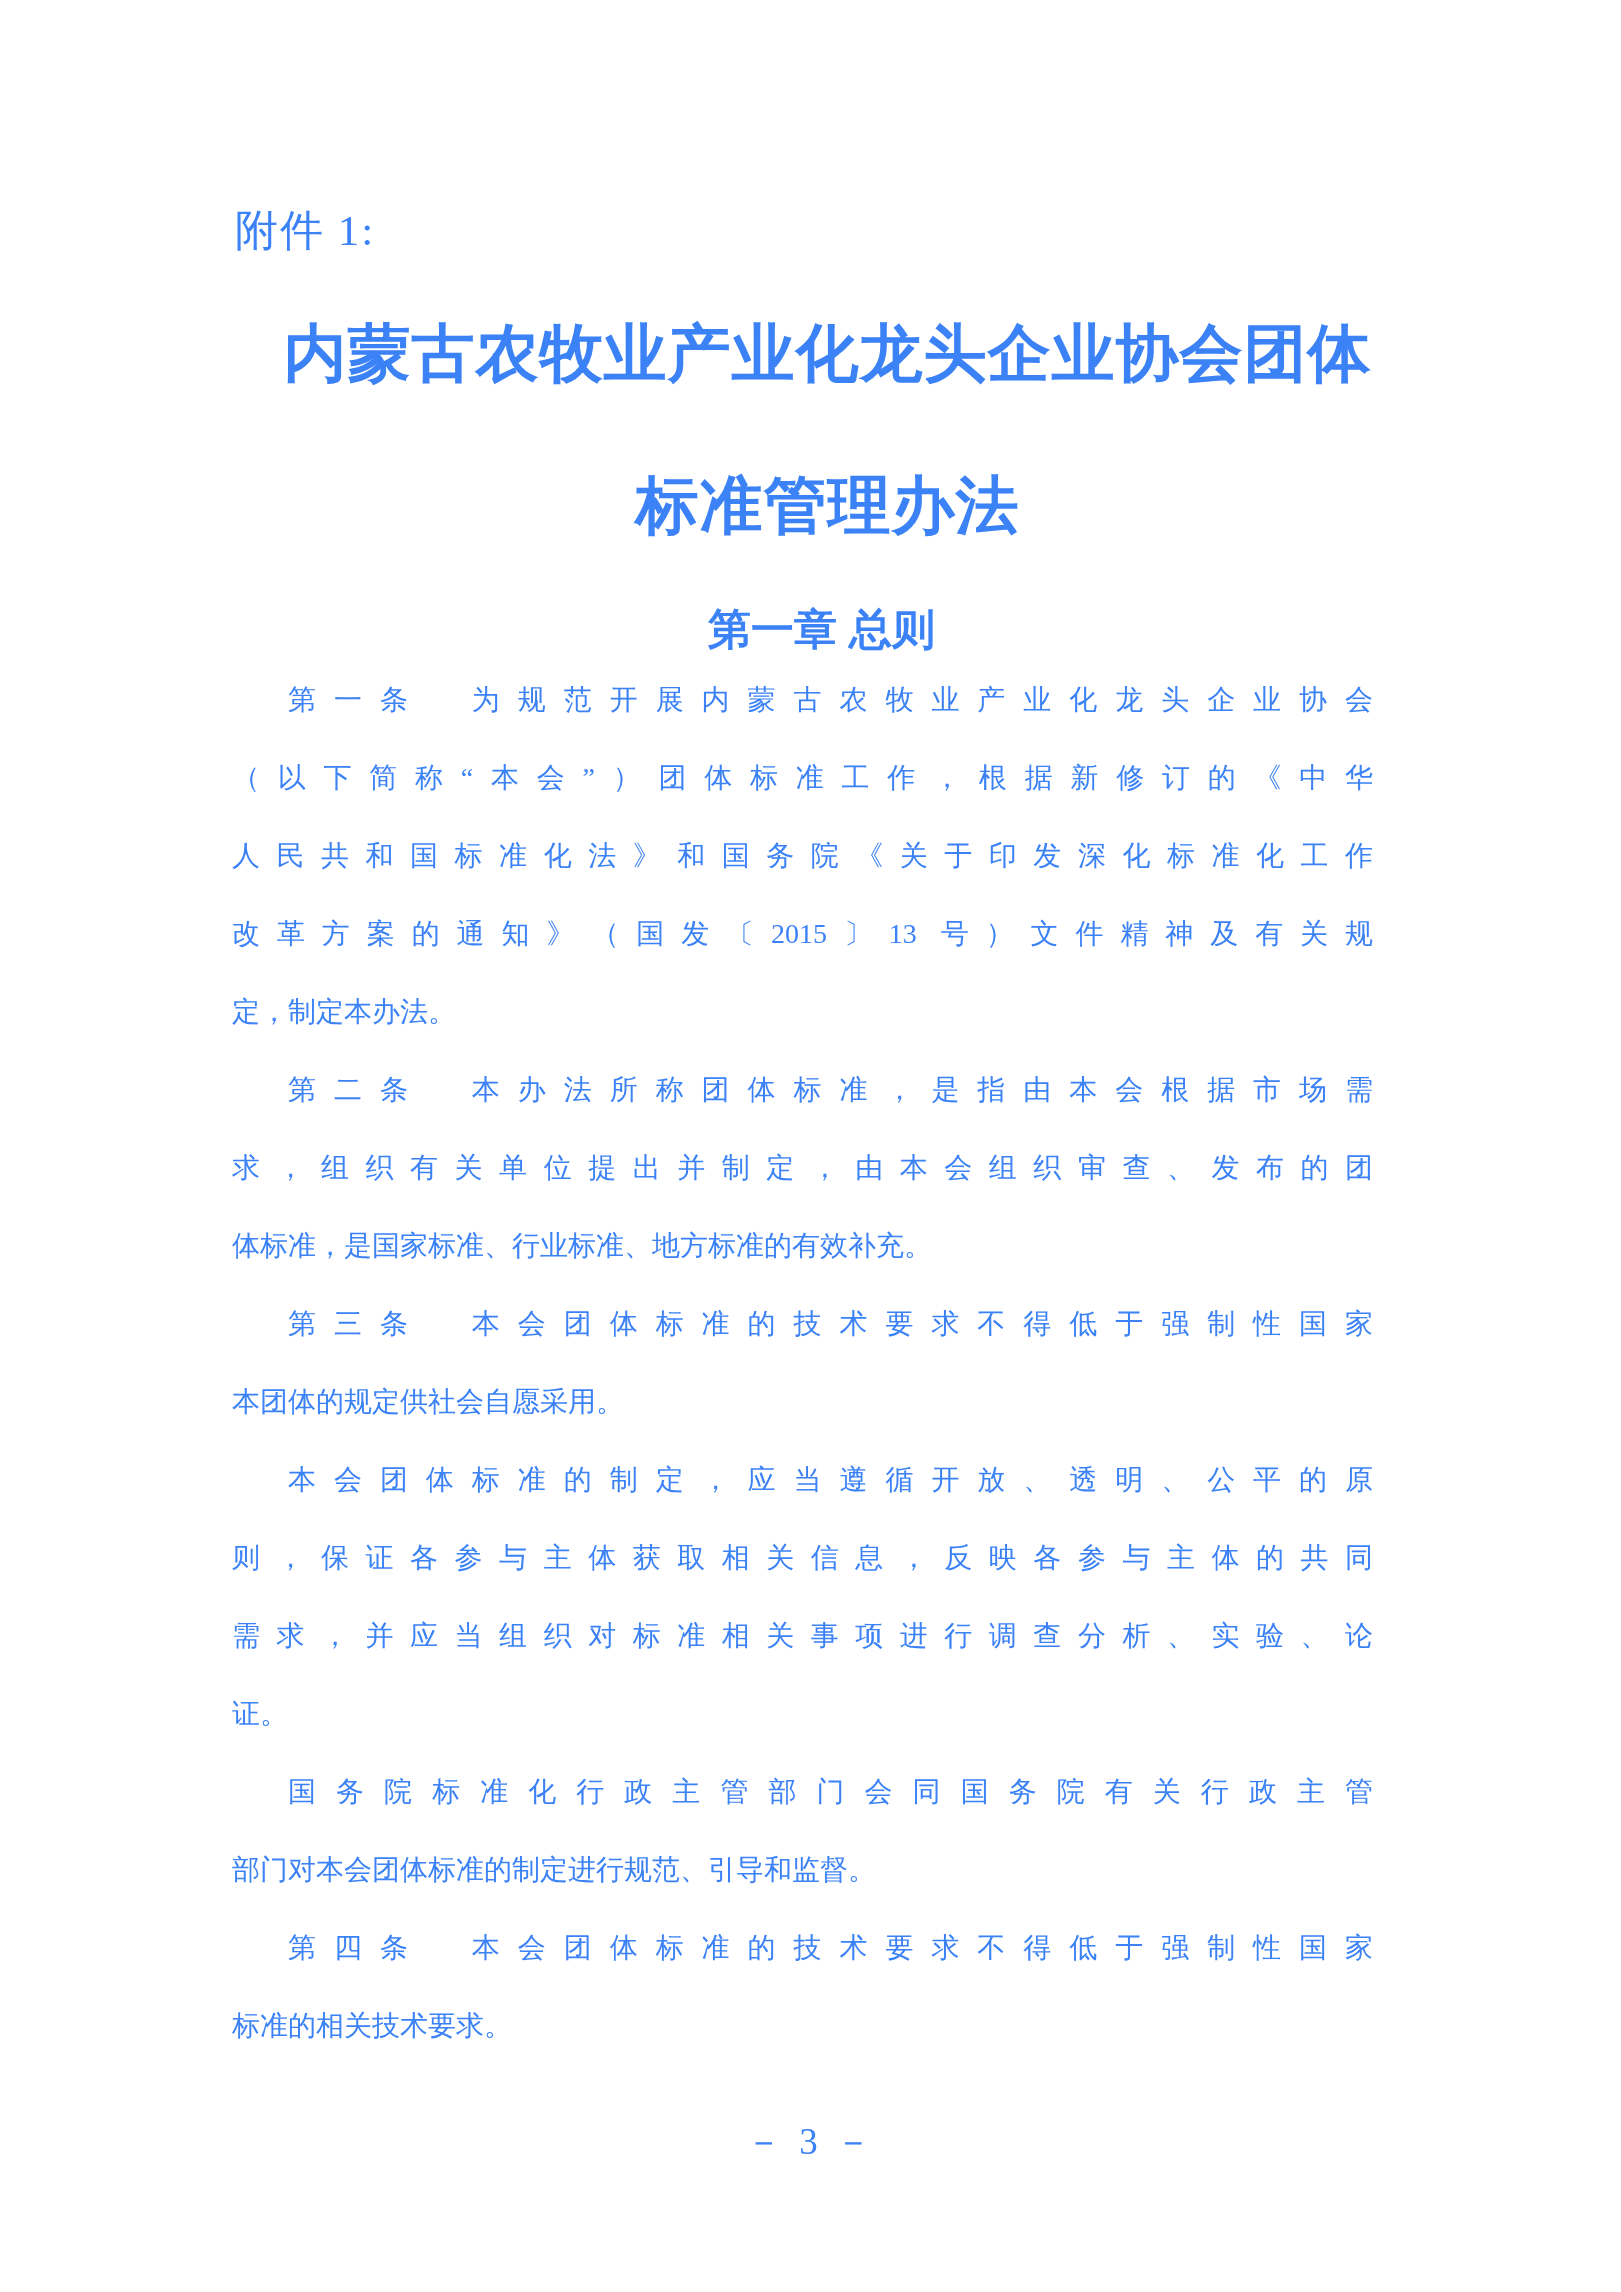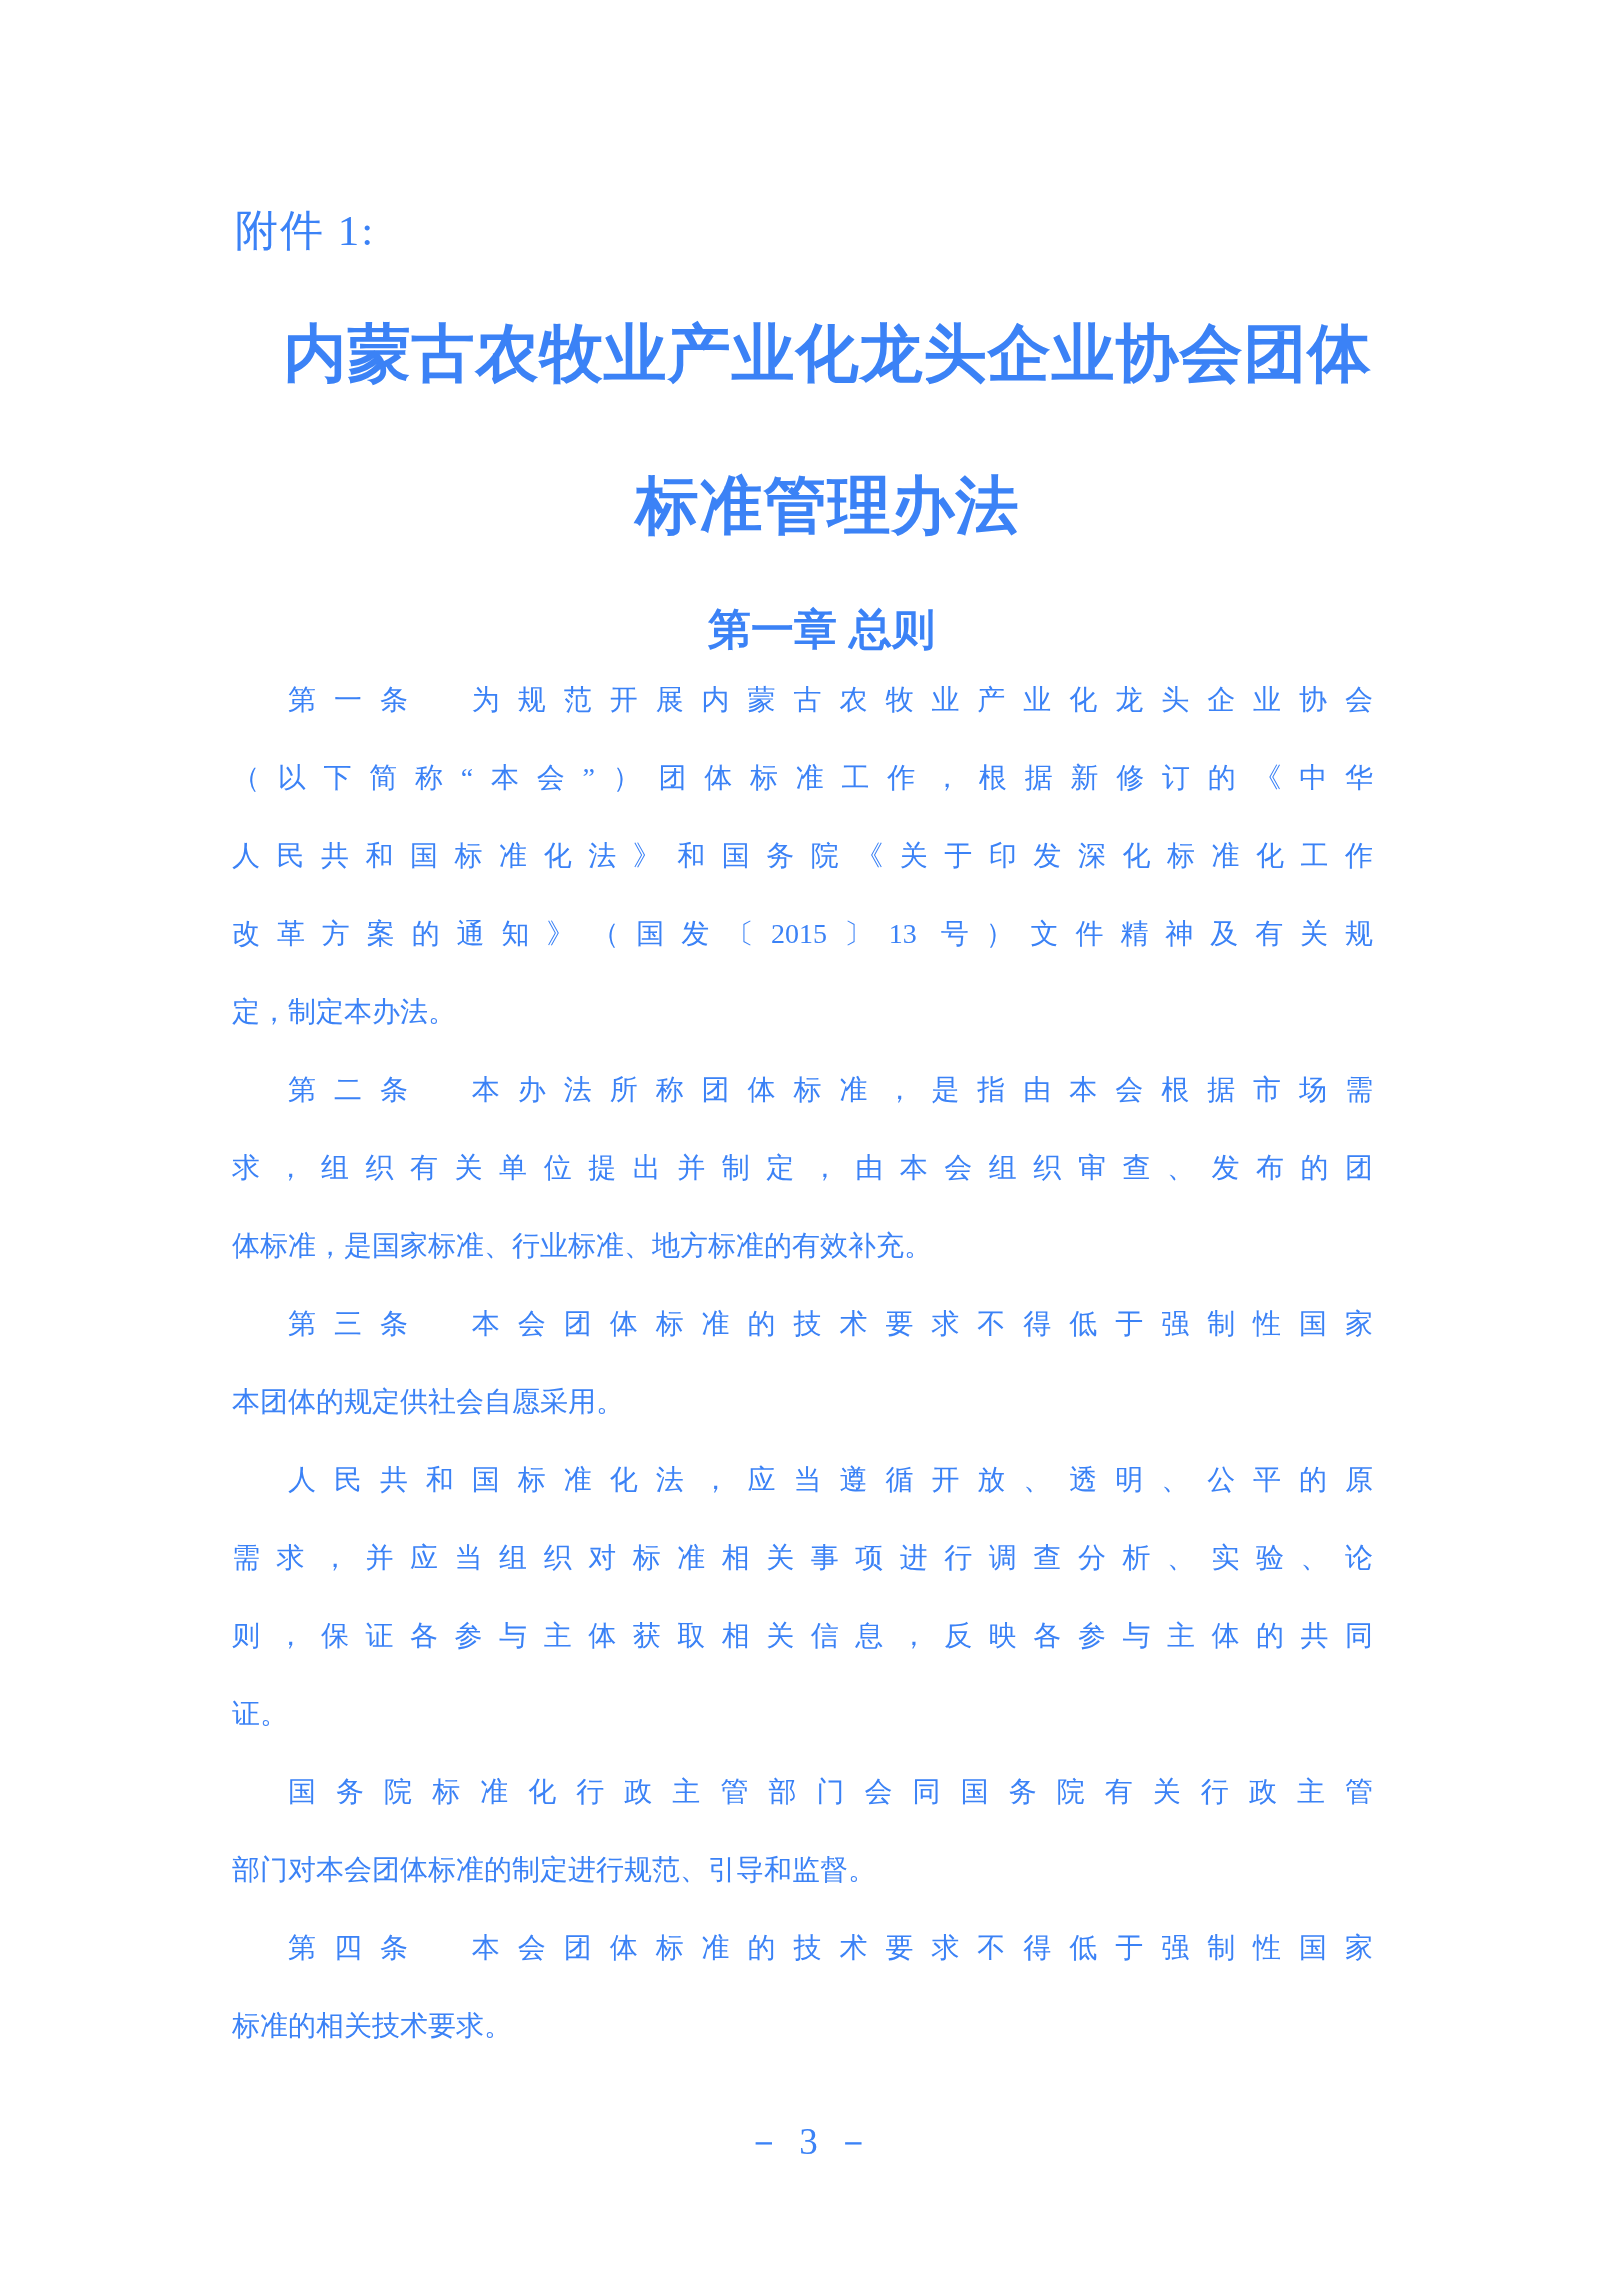--- a/index.html
+++ b/index.html
@@ -90,23 +90,23 @@
     <div class="line ind fill">第一条　为规范开展内蒙古农牧业产业化龙头企业协会</div>
     <div class="line fill">（以下简称“本会”）团体标准工作，根据新修订的《中华</div>
     <div class="line fill">人民共和国标准化法》和国务院《关于印发深化标准化工作</div>
     <div class="line fill">改革方案的通知》（国发〔2015〕13 号）文件精神及有关规</div>
     <div class="line">定，制定本办法。</div>
     <div class="line ind fill">第二条　本办法所称团体标准，是指由本会根据市场需</div>
     <div class="line fill">求，组织有关单位提出并制定，由本会组织审查、发布的团</div>
     <div class="line">体标准，是国家标准、行业标准、地方标准的有效补充。</div>
     <div class="line ind fill">第三条　本会团体标准的技术要求不得低于强制性国家</div>
     <div class="line">本团体的规定供社会自愿采用。</div>
-    <div class="line ind fill">人民共和国标准化法，应当遵循开放、透明、公平的原</div>
+    <div class="line ind fill">本会团体标准的制定，应当遵循开放、透明、公平的原</div>
+    <div class="line fill">则，保证各参与主体获取相关信息，反映各参与主体的共同</div>
     <div class="line fill">需求，并应当组织对标准相关事项进行调查分析、实验、论</div>
-    <div class="line fill">则，保证各参与主体获取相关信息，反映各参与主体的共同</div>
     <div class="line">证。</div>
     <div class="line ind fill">国务院标准化行政主管部门会同国务院有关行政主管</div>
     <div class="line">部门对本会团体标准的制定进行规范、引导和监督。</div>
     <div class="line ind fill">第四条　本会团体标准的技术要求不得低于强制性国家</div>
     <div class="line">标准的相关技术要求。</div>
   </div>
 
   <div class="page-number">－ 3 －</div>
 
 </div>

